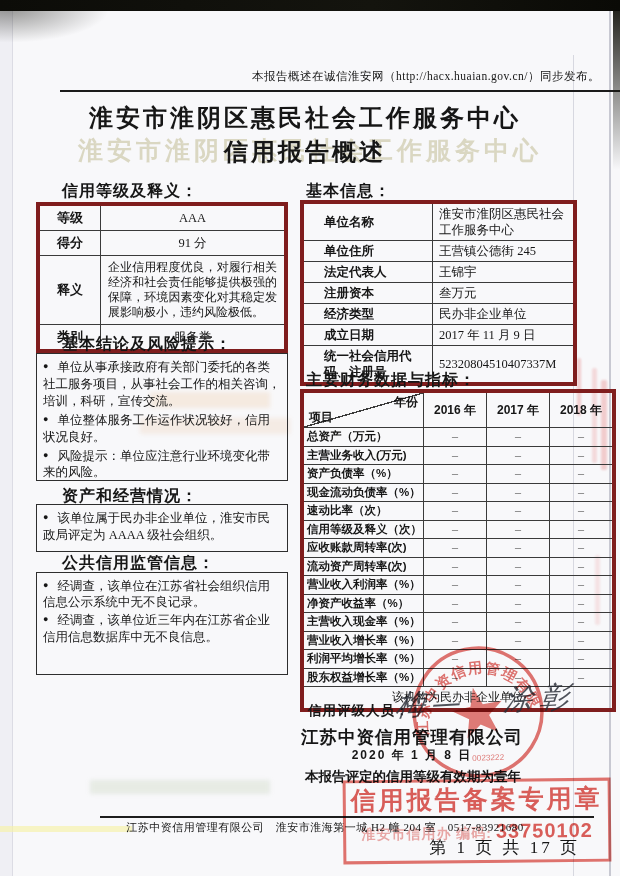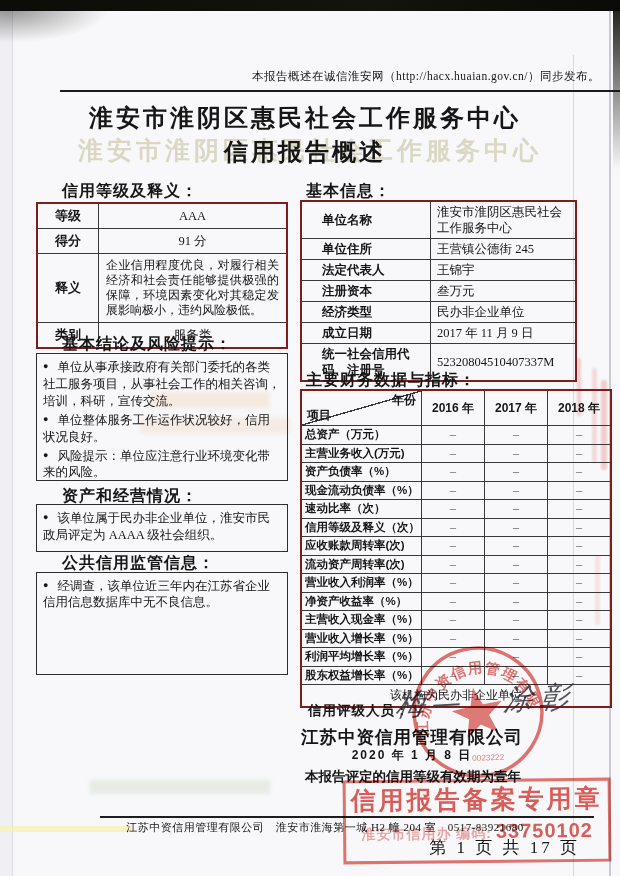--- a/index.html
+++ b/index.html
@@ -29,21 +29,21 @@
     font-family:"Liberation Sans",sans-serif;font-weight:bold;font-size:25px;line-height:33px;letter-spacing:4px;
     color:rgba(150,138,66,.30);filter:blur(.7px);z-index:3;}
 
   
   .sec-h{position:absolute;font-family:"Liberation Sans","DejaVu Sans",sans-serif;font-weight:bold;font-size:16px;letter-spacing:1px;z-index:10;}
 
   
   table{border-collapse:collapse;table-layout:fixed;}
   .btable{position:absolute;background:transparent;z-index:10;}
   .btable td,.btable th{border:1px solid #3a3a3a;padding:2px 5px;font-weight:normal;}
-  .btable{border:2px solid #7f1d1d;}
+  .btable{border:4px solid #7f1d1d;}
 
   
   #rating-table{left:36px;top:202px;width:252px;font-size:12.5px;}
   #rating-table .lab{width:50px;text-align:center;font-family:"Liberation Sans",sans-serif;font-weight:bold;font-size:13px;}
   #rating-table .val{text-align:center;}
   #rating-table .val-just{text-align:justify;padding:4px 7px;line-height:15px;font-size:12px;}
   #rating-table tr.short td{height:20px;}
 
   
   .box{position:absolute;left:36px;width:238px;border:1.5px solid #2e2e2e;padding:4px 6px 0 6px;font-size:12.5px;line-height:16.9px;z-index:10;background:transparent;}
@@ -162,20 +162,21 @@
 
 <div class="sec-h" style="left:62px;top:486px;text-align:center;">资产和经营情况：</div>
 <div class="box" id="assets-box">
 
 <p class="bullet"><span class="dot">●</span><span>该单位属于民办非企业单位，淮安市民政局评定为 AAAA 级社会组织。</span></p>
   </div>
 
 <div class="sec-h" style="left:62px;top:553px;">公共信用监管信息：</div>
 <div class="box" id="reg-box">
 
+<p class="bullet"><span class="dot">●</span><span>经调查，该单位在江苏省社会组织信用信息公示系统中无不良记录。</span></p>
     <p class="bullet"><span class="dot">●</span><span>经调查，该单位近三年内在江苏省企业信用信息数据库中无不良信息。</span></p>
   </div>
 
 <div class="sec-h" style="left:306px;top:181px;">基本信息：</div>
 <table class="btable" id="basic-table">
   <tbody>
 
       <tr>
         <td class="bi-label">单位名称</td>
         <td class="bi-value">淮安市淮阴区惠民社会工作服务中心</td>

